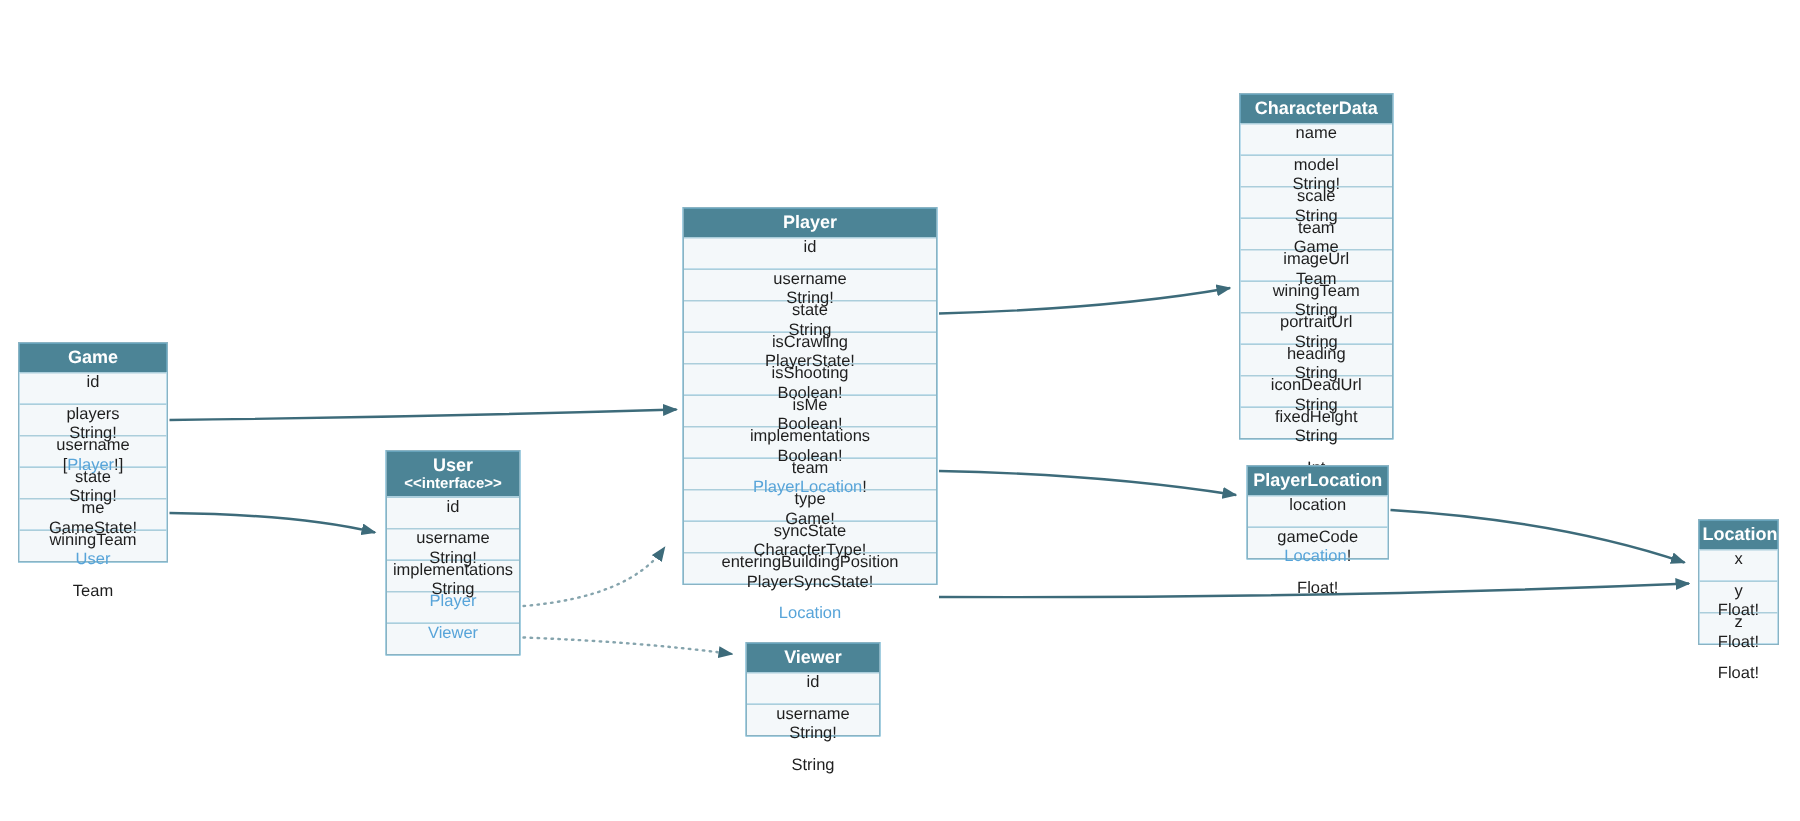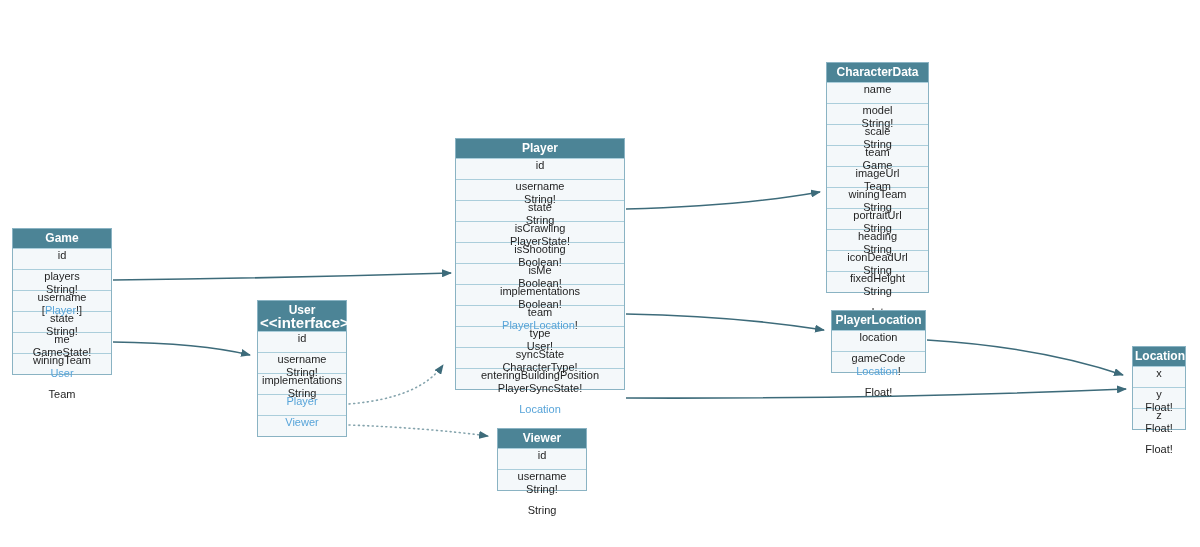--- a/index.html
+++ b/index.html
@@ -1,21 +1,21 @@
 <!DOCTYPE html>
 <html><head>
 <meta charset="utf-8">
 <style>
   html,body { margin:0; padding:0; background:#ffffff; }
   body { font-family:"Liberation Sans", sans-serif; }
   #canvas { position:relative; width:1200px; height:547px; background:#ffffff; overflow:hidden; }
   svg.edges-layer { position:absolute; left:0; top:0; width:1200px; height:547px; }
   .table-node { position:absolute; box-sizing:border-box; border:1px solid #8ab3c3; background:#7dd3fc; }
   .table-header { background:#4c8496; color:#ffffff; font-weight:bold; font-size:12px; line-height:13px; text-align:center; padding:3px 2px; }
-  .stereotype { font-size:15px; font-weight:bold; line-height:11px; }
+  .stereotype { font-size:10px; font-weight:bold; line-height:11px; }
   .field-row { display:flex; justify-content:space-between; align-items:center; gap:22px;
                height:21px; box-sizing:border-box; padding:0 5px;
                border-top:1px solid #abcedb; background:#f4f8fa;
                font-size:11px; color:#1e1e1e; white-space:nowrap;flex-direction:column; }
   .field-name { flex:0 0 auto; }
   .field-type { flex:0 0 auto; text-align:center; }
   .tlink { color:#57a4d9; cursor:pointer; }
   .edge { fill:none; stroke:#3d6b7a; stroke-width:1.6; }
   .edge.dotted { stroke:#85a4ad; stroke-dasharray:1 3.6; stroke-linecap:round; }
 </style>
@@ -120,21 +120,21 @@
       <div class="field-row">
         <span class="field-name">isMe</span>
         <span class="field-type"><span class="">Boolean!</span></span>
       </div>
       <div class="field-row">
         <span class="field-name">implementations</span>
         <span class="field-type"><span class="tlink">PlayerLocation</span><span class="">!</span></span>
       </div>
       <div class="field-row">
         <span class="field-name">team</span>
-        <span class="field-type"><span class="">User!</span></span>
+        <span class="field-type"><span class="">Game!</span></span>
       </div>
       <div class="field-row">
         <span class="field-name">type</span>
         <span class="field-type"><span class="">CharacterType!</span></span>
       </div>
       <div class="field-row">
         <span class="field-name">syncState</span>
         <span class="field-type"><span class="">PlayerSyncState!</span></span>
       </div>
       <div class="field-row">

